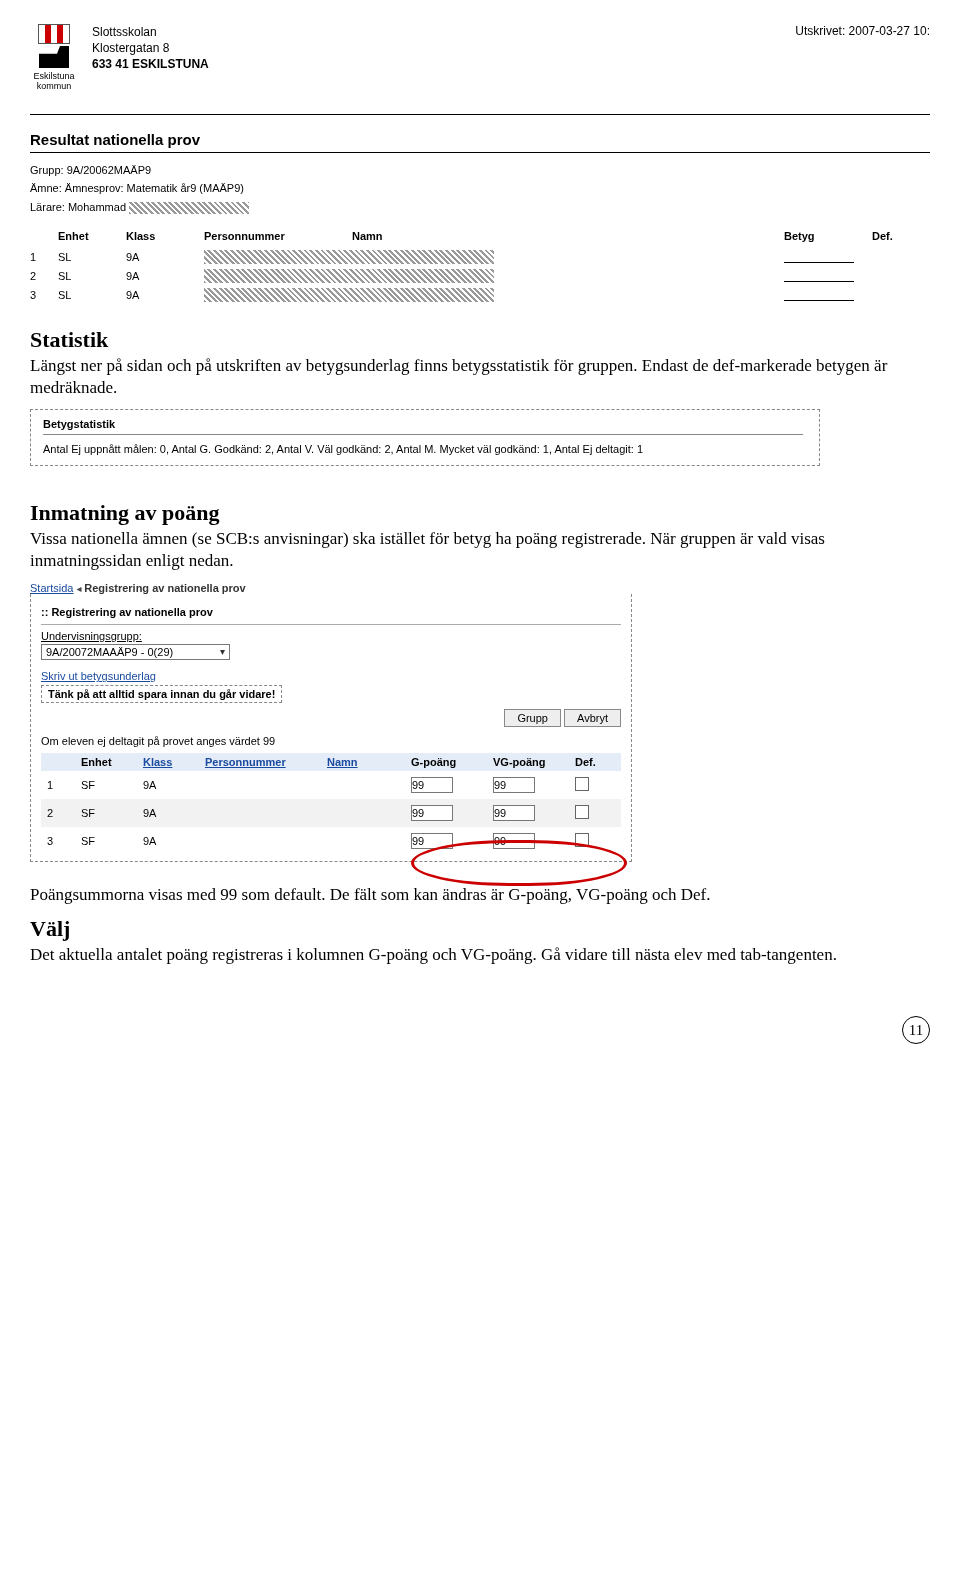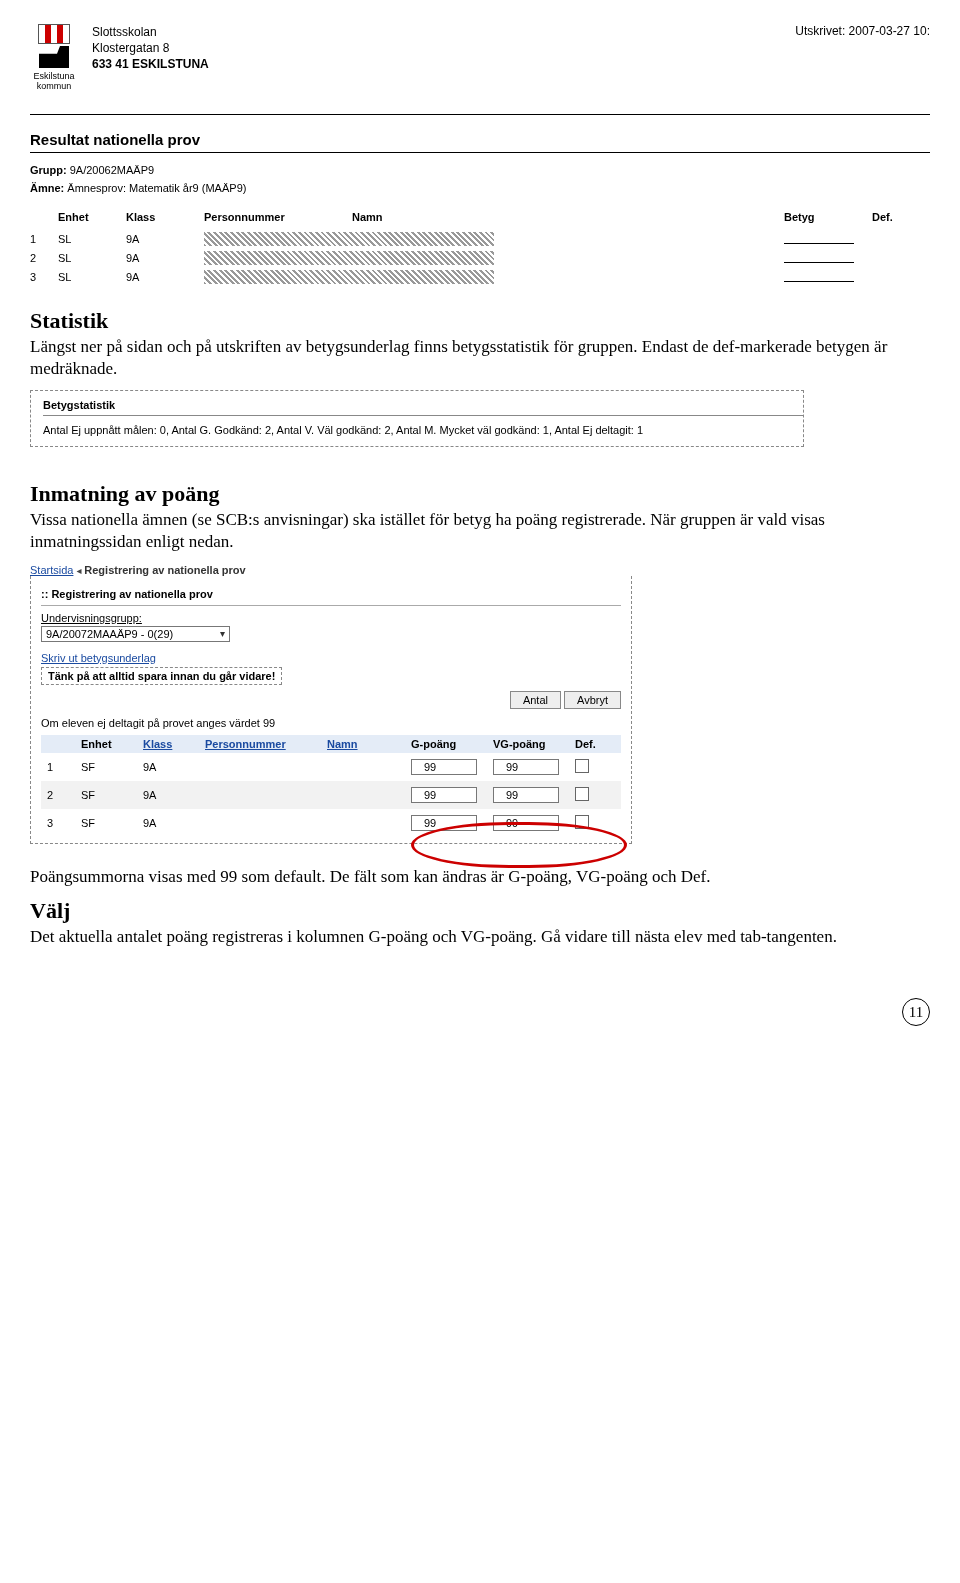--- a/index.html
+++ b/index.html
@@ -37,35 +37,35 @@
   .logo .anvil {
     width: 30px; height: 22px;
     margin: 0 auto 4px auto;
     background: #000;
     clip-path: polygon(0 35%,60% 35%,70% 0,100% 0,100% 100%,0 100%);
   }
   .addr { font-size: 12px; line-height: 1.35; }
   hr.full { border: none; border-top: 1px solid #000; margin: 22px 0 8px 0; }
   .rtitle { font-weight: bold; font-size: 15px; margin: 16px 0 4px 0; font-family: Verdana, sans-serif; }
   .meta { font-size: 11px; line-height: 1.7; }
-  .meta b { font-weight: bold; }
+  .meta b { font-weight: normal; }
   .redact {
     display: inline-block;
     vertical-align: middle;
     background-image: repeating-linear-gradient(45deg,#999 0 2px,#fff 2px 4px);
   }
   .tbl { width: 100%; border-collapse: collapse; font-size: 11px; margin-top: 10px; }
   .tbl th { text-align: left; font-weight: bold; padding: 3px 8px 6px 0; }
   .tbl td { padding: 2px 8px 2px 0; vertical-align: middle; }
   .uline { display:inline-block; border-bottom:1px solid #000; width:70px; height:12px; }
   h2.sec { font-family: Garamond, "Times New Roman", serif; font-size: 22px; font-weight: bold; margin: 22px 0 2px 0; }
   p.body { font-family: Garamond, "Times New Roman", serif; font-size: 17px; margin: 2px 0 10px 0; line-height: 1.3; }
   .dashbox {
     border: 1px dashed #888;
-    padding: 8px 0 10px 12px;
+    padding: 8px 16px 10px 12px;
     font-size: 11px;
     width: 760px;
   }
   .dashbox hr { border:none; border-top:1px solid #888; margin: 4px 0 8px 0; }
   .bc { font-size: 11px; color:#333; }
   .bc a { color:#1a4aa0; text-decoration: underline; }
   .arrow { font-size: 10px; color:#444; }
   .panel { border-left:1px dashed #888; border-right:1px dashed #888; border-bottom:1px dashed #888; padding:0; width:600px; font-size:11px; }
   .panel-inner { padding: 6px 10px; }
   .sel {
@@ -77,21 +77,21 @@
   .warnbox { border:1px dashed #888; display:inline-block; padding:2px 6px; font-size:11px; font-weight:bold; }
   .btn {
     display:inline-block; background:#eee; border:1px solid #888;
     padding:2px 12px; font-size:11px;
   }
   .ptbl { width:100%; border-collapse: collapse; font-size:11px; }
   .ptbl th { background:#e4ecf7; text-align:left; padding:3px 6px; font-weight:bold; }
   .ptbl th a { color:#1a4aa0; text-decoration: underline; }
   .ptbl td { padding:6px 6px; }
   .ptbl tr.alt td { background:#f2f2f2; }
-  .inpt { border:1px solid #777; background:#fff; font-size:11px; padding:1px 12px; width:40px; display:inline-block; }
+  .inpt { border:1px solid #777; background:#fff; font-size:11px; padding:1px 0; width:40px; display:inline-block; }
   .chk { display:inline-block; width:12px; height:12px; border:1px solid #666; background:#fff; }
   .ring { border:3px solid #c00; border-radius: 50%/55%; position:absolute; pointer-events:none; }
   .pgnum {
     border:1px solid #000; border-radius:50%;
     width:26px; height:26px; line-height:26px; text-align:center;
     font-family: Garamond, serif; font-size:15px;
     margin-left:auto;
   }
 </style>
 </head>
@@ -113,20 +113,21 @@
 </div>
 
 <hr class="full">
 
 <div class="rtitle">Resultat nationella prov</div>
 <hr class="full" style="margin-top:4px;">
 
 <div class="meta">
   <div><b>Grupp:</b> <span>9A/20062MAÄP9</span></div>
   <div><b>Ämne:</b> <span>Ämnesprov: Matematik år9 (MAÄP9)</span></div>
+  <div><b>Lärare:</b> <span>Mohammad</span> <span class="redact" style="width:120px;height:12px;"></span></div>
 </div>
 
 <table class="tbl">
   <tbody>
       <tr>
     <th style="width:20px;"></th>
     <th style="width:60px;">Enhet</th>
     <th style="width:70px;">Klass</th>
     <th style="width:140px;">Personnummer</th>
     <th>Namn</th>
@@ -186,21 +187,21 @@
     <div style="text-decoration:underline; margin-bottom:2px;">Undervisningsgrupp:</div>
     <div class="sel">9A/20072MAAÄP9 - 0(29)</div>
 
 
     <div style="margin-top:10px;">
       <a href="#" class="lk">Skriv ut betygsunderlag</a>
     </div>
     <div class="warnbox" style="margin-top:3px;">Tänk på att alltid spara innan du går vidare!</div>
 
     <div style="text-align:right; margin-top:6px;">
-      <span class="btn">Antal</span>
+      <span class="btn">Grupp</span>
       <span class="btn">Avbryt</span>
     </div>
 
     <div style="margin:8px 0 6px 0;">Om eleven ej deltagit på provet anges värdet 99</div>
 
     <table class="ptbl" style="position:relative;">
       <tbody>
           <tr>
         <th style="width:22px;"></th>
         <th style="width:50px;">Enhet</th>

